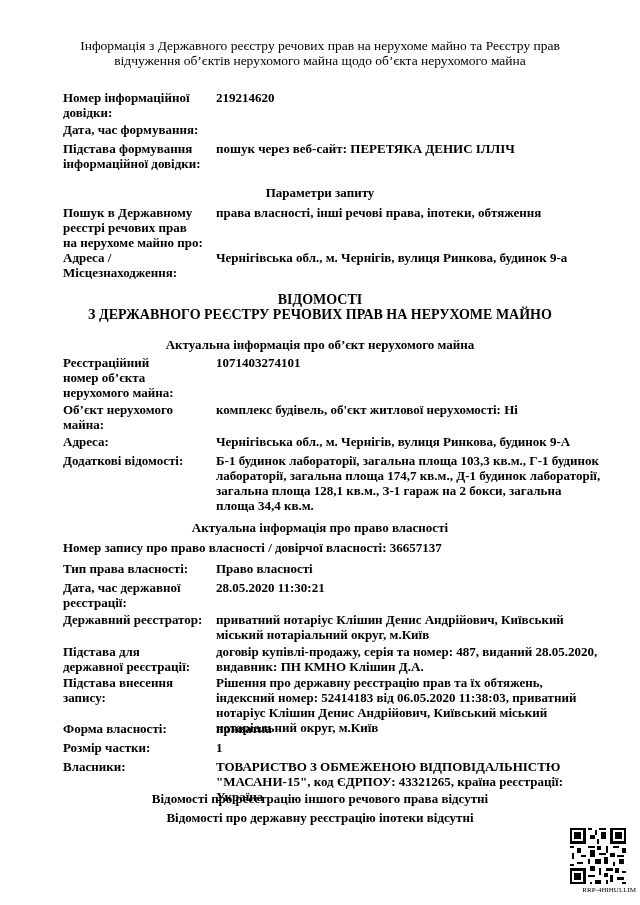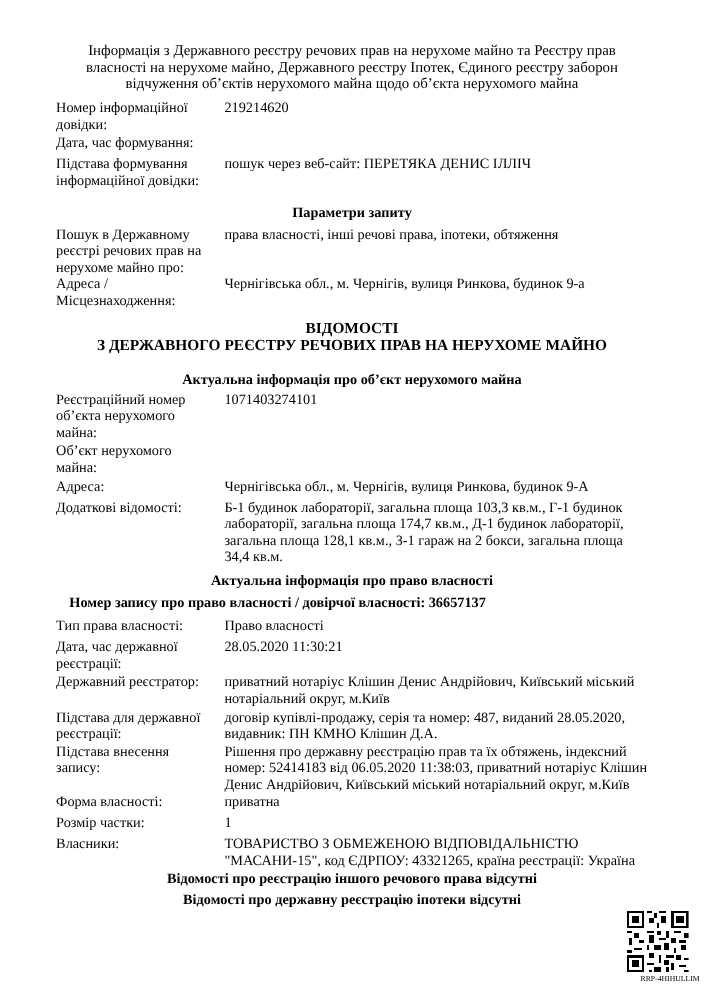--- a/index.html
+++ b/index.html
@@ -1,33 +1,32 @@
 <!DOCTYPE html>
 <html><head>
 <meta charset="utf-8">
 <style>
   html, body { margin:0; padding:0; background:#ffffff; }
   body { width:640px; height:905px; position:relative; overflow:hidden;
          font-family:"Liberation Serif", serif; color:#000; font-size:13px; line-height:15px; }
   .title { position:absolute; left:40px; width:560px; top:38px; text-align:center; font-weight:normal; font-size:13.5px; line-height:15px; }
-  .row { position:absolute; left:51px; width:540px; display:flex; }
+  .row { position:absolute; left:63px; width:540px; display:flex;font-weight:bold; }
   .lbl { width:153px; flex:none; }
   .val { flex:1; }
   .heading { position:absolute; left:40px; width:560px; text-align:center; font-weight:bold; font-size:13px; }
   .bigheading { position:absolute; left:40px; width:560px; text-align:center; font-weight:bold; font-size:14px; line-height:15px; }
   .boldline { position:absolute; left:63px; font-weight:bold; font-size:13px; }
   .qr { position:absolute; left:570px; top:828px; width:56px; height:56px; }
   .qrcap { position:absolute; left:560px; top:886px; width:76px; text-align:right; font-size:7px; line-height:9px; }
 </style>
 </head>
 <body>
 
 <div class="title">
   <div>Інформація з Державного реєстру речових прав на нерухоме майно та Реєстру прав</div>
-  <div>власності на нерухоме майно, Державного реєстру Іпотек, Єдиного реєстру заборон</div>
   <div>відчуження об’єктів нерухомого майна щодо об’єкта нерухомого майна</div>
 </div>
 
 <div class="row" style="top:90px">
   <div class="lbl" style="width:140px;margin-right:13px">Номер інформаційної довідки:</div>
   <div class="val">219214620</div>
 </div>
 <div class="row" style="top:122px">
   <div class="lbl">Дата, час формування:</div>
 </div>
@@ -51,20 +50,21 @@
   <div>З ДЕРЖАВНОГО РЕЄСТРУ РЕЧОВИХ ПРАВ НА НЕРУХОМЕ МАЙНО</div>
 </div>
 
 <div class="heading" style="top:337px">Актуальна інформація про об’єкт нерухомого майна</div>
 <div class="row" style="top:355px">
   <div class="lbl" style="width:120px;margin-right:33px">Реєстраційний номер об’єкта нерухомого майна:</div>
   <div class="val">1071403274101</div>
 </div>
 <div class="row" style="top:402px">
   <div class="lbl" style="width:120px;margin-right:33px">Об’єкт нерухомого майна:</div>
+  <div class="val">комплекс будівель, об'єкт житлової нерухомості: Ні</div>
 </div>
 <div class="row" style="top:434px">
   <div class="lbl">Адреса:</div>
   <div class="val">Чернігівська обл., м. Чернігів, вулиця Ринкова, будинок 9-А</div>
 </div>
 <div class="row" style="top:453px">
   <div class="lbl">Додаткові відомості:</div>
   <div class="val" style="padding-right:0;width:387px;flex:none">Б-1 будинок лабораторії, загальна площа 103,3 кв.м., Г-1 будинок лабораторії, загальна площа 174,7 кв.м., Д-1 будинок лабораторії, загальна площа 128,1 кв.м., З-1 гараж на 2 бокси, загальна площа 34,4 кв.м.</div>
 </div>
 

